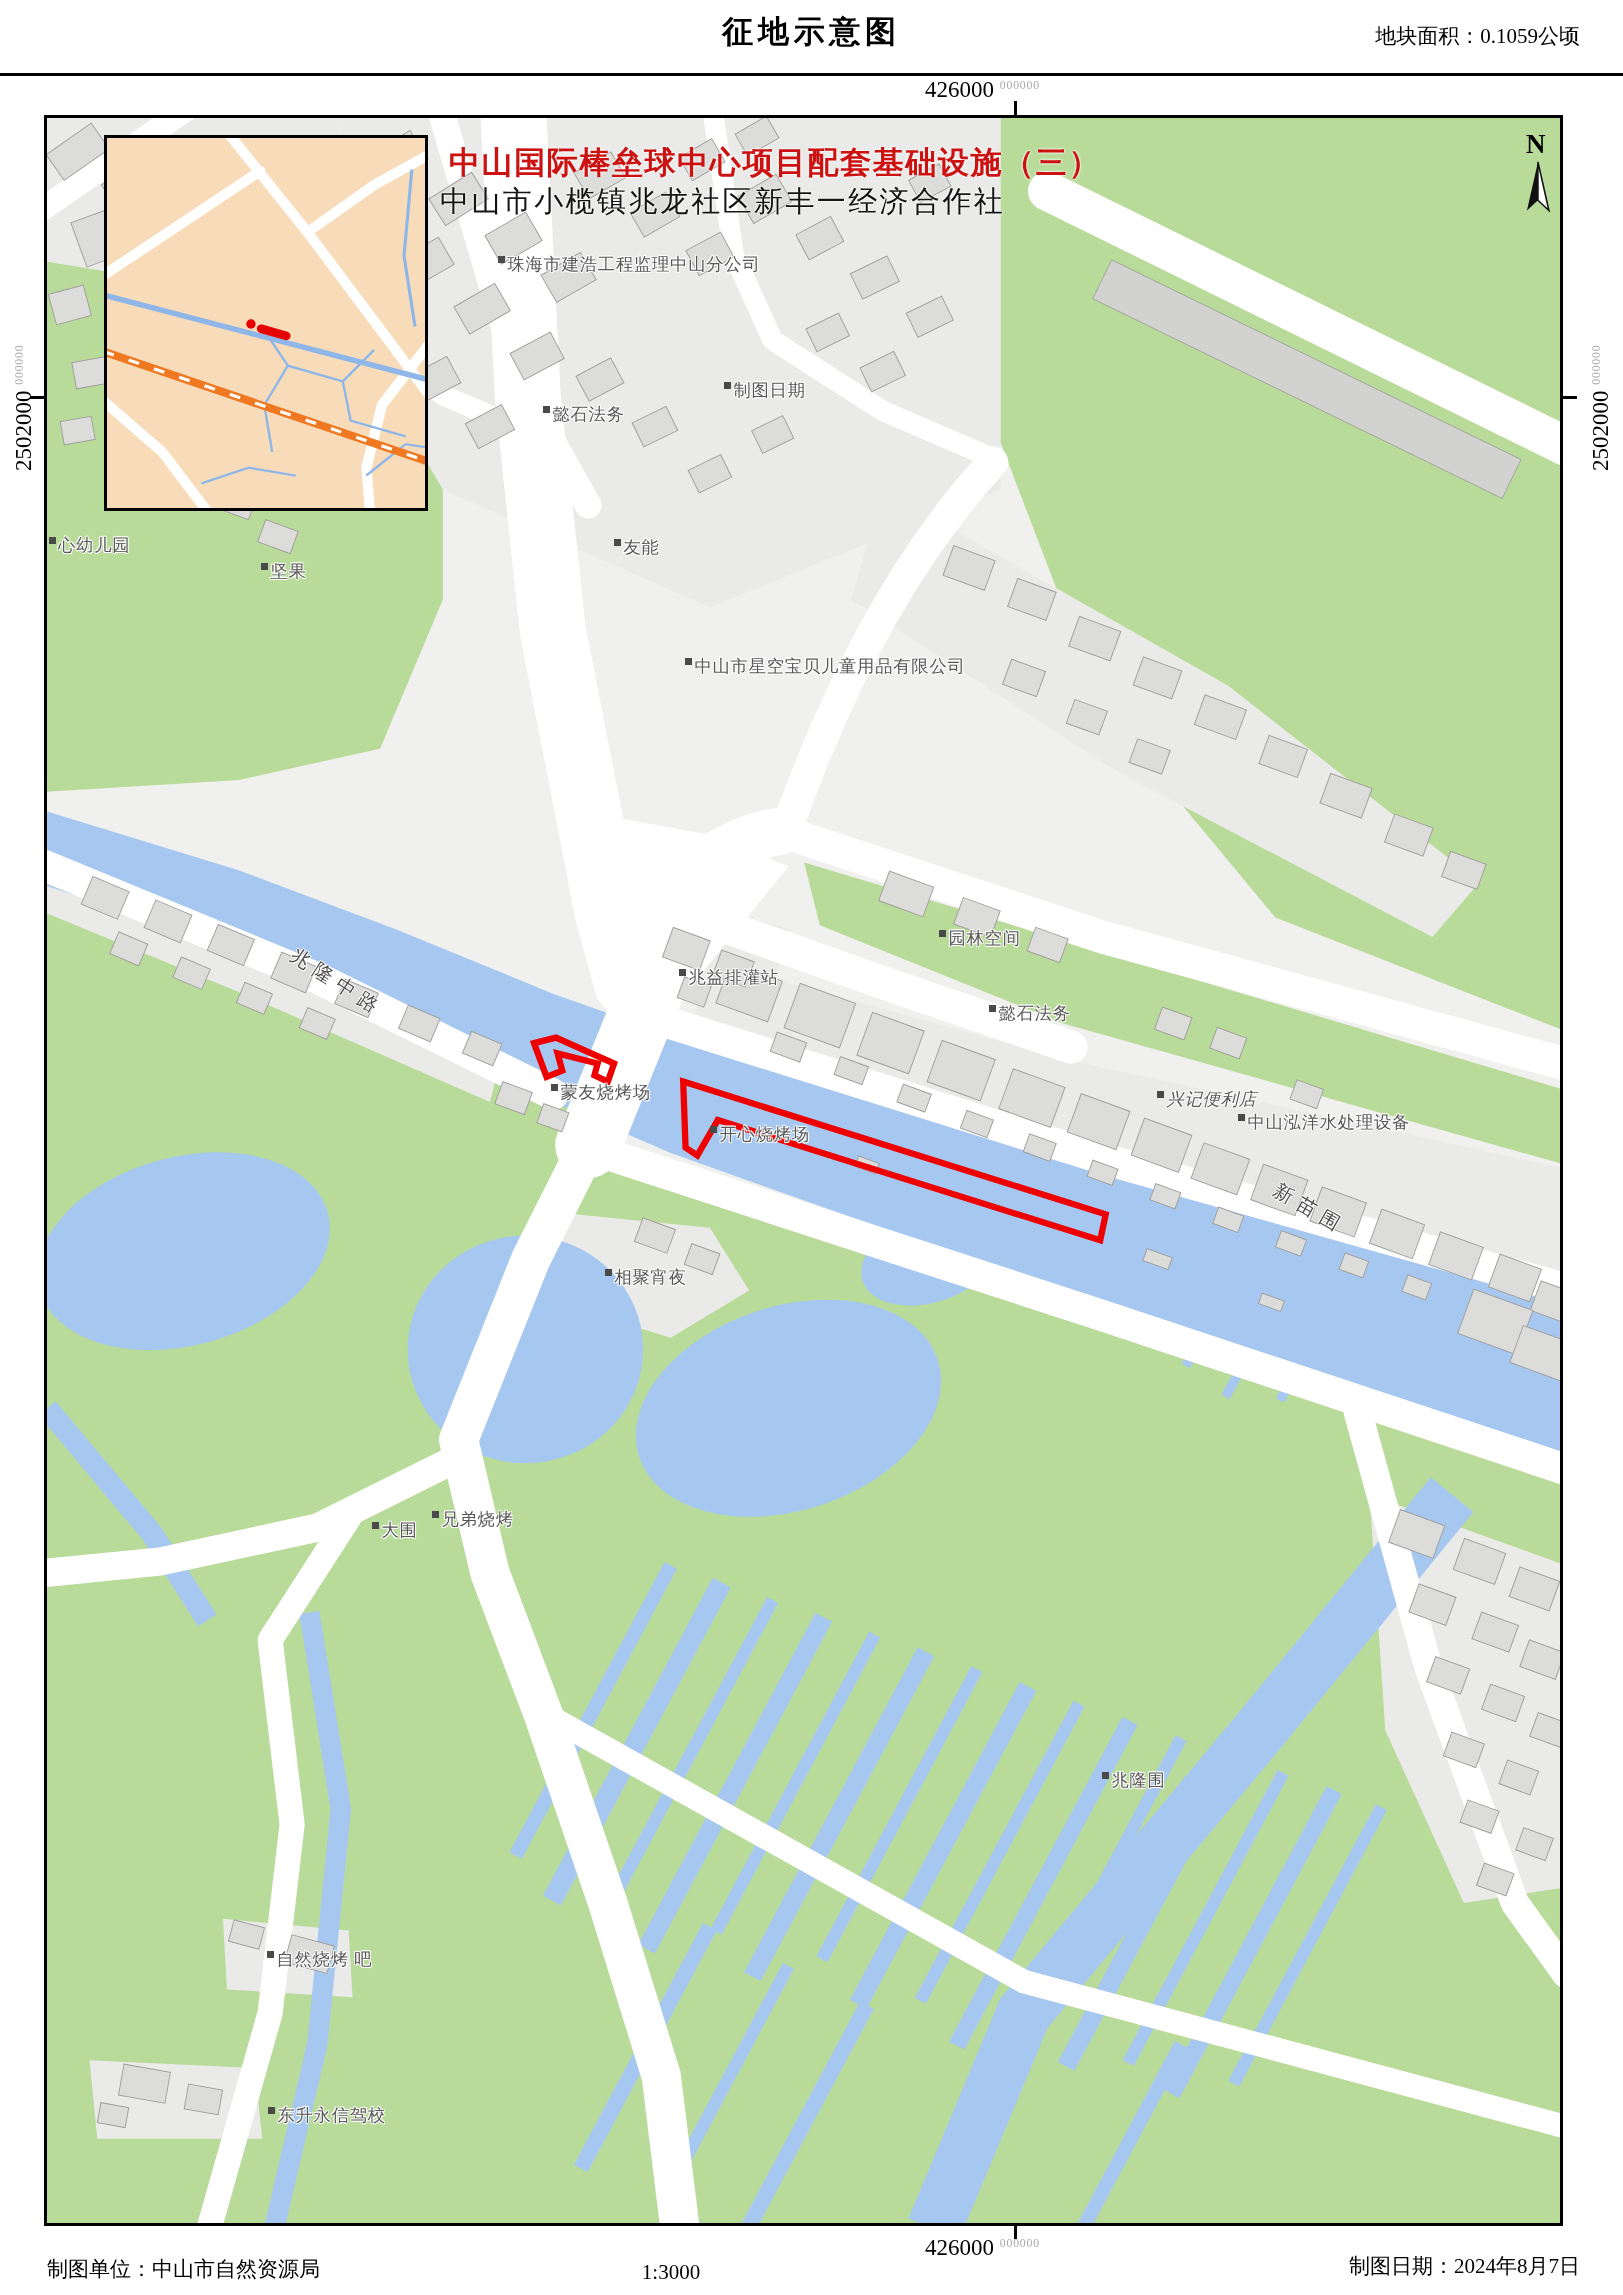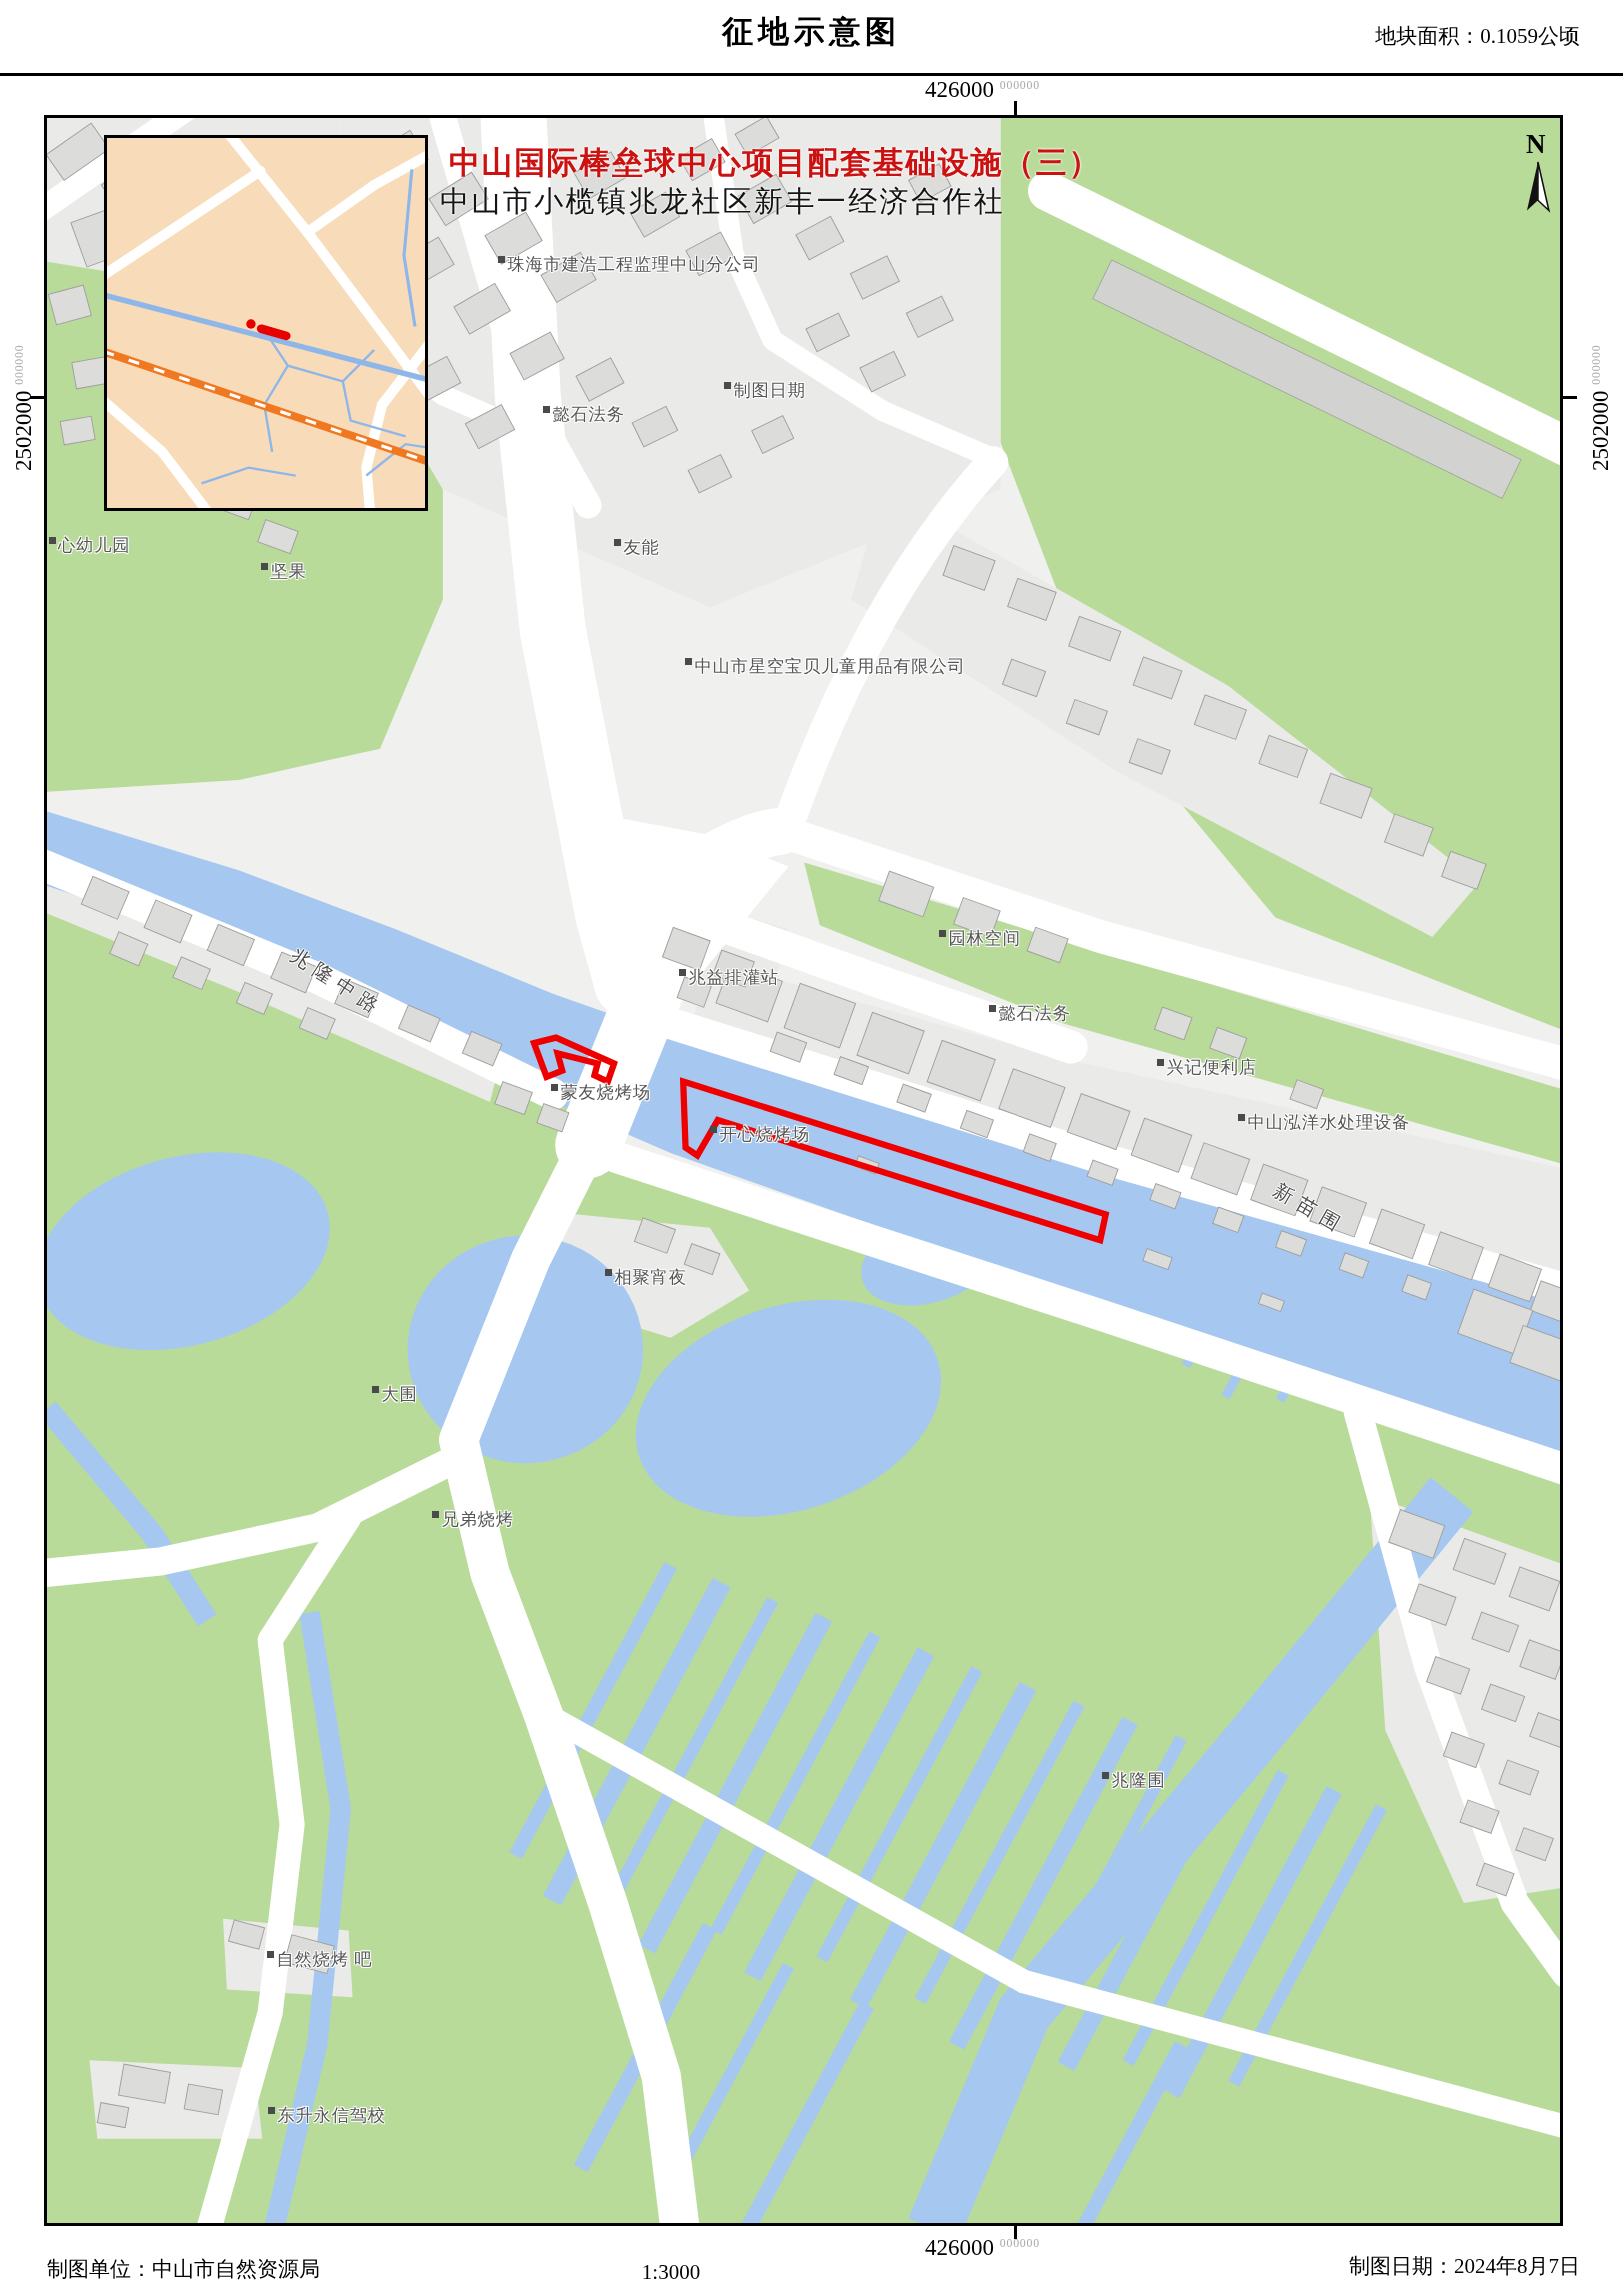--- a/index.html
+++ b/index.html
@@ -300,26 +300,26 @@
         <div class="poi" style="left: 451px; top: 134px;"><span class="m"></span><span>珠海市建浩工程监理中山分公司</span></div>
         <div class="poi" style="left: 496px; top: 284px;"><span class="m"></span><span>懿石法务</span></div>
         <div class="poi" style="left: 677px; top: 260px;"><span class="m"></span><span>制图日期</span></div>
         <div class="poi" style="left: 567px; top: 417px;"><span class="m"></span><span>友能</span></div>
         <div class="poi" style="left: 1.6px; top: 415px;"><span class="m"></span><span>心幼儿园</span></div>
         <div class="poi" style="left: 214px; top: 441px;"><span class="m"></span><span>坚果</span></div>
         <div class="poi" style="left: 638px; top: 536px;"><span class="m"></span><span>中山市星空宝贝儿童用品有限公司</span></div>
         <div class="poi" style="left: 892px; top: 808px;"><span class="m"></span><span>园林空间</span></div>
         <div class="poi" style="left: 632px; top: 847px;"><span class="m"></span><span>兆益排灌站</span></div>
         <div class="poi" style="left: 942px; top: 883px;"><span class="m"></span><span>懿石法务</span></div>
-        <div class="poi" style="left: 1110px; top: 937px;"><span class="m"></span><span>兴记便利店</span></div>
+        <div class="poi" style="left: 1110px; top: 969px; font-style: italic;"><span class="m"></span><span>兴记便利店</span></div>
         <div class="poi" style="left: 1191px; top: 992px;"><span class="m"></span><span>中山泓洋水处理设备</span></div>
         <div class="poi" style="left: 504px; top: 962px;"><span class="m"></span><span>蒙友烧烤场</span></div>
         <div class="poi" style="left: 663px; top: 1004px;"><span class="m"></span><span>开心烧烤场</span></div>
         <div class="poi" style="left: 558px; top: 1147px;"><span class="m"></span><span>相聚宵夜</span></div>
-        <div class="poi" style="left: 325px; top: 1264px; font-family: Liberation Mono, monospace;"><span class="m"></span><span>大围</span></div>
+        <div class="poi" style="left: 325px; top: 1400px; font-family: Liberation Mono, monospace;"><span class="m"></span><span>大围</span></div>
         <div class="poi" style="left: 385px; top: 1389px;"><span class="m"></span><span>兄弟烧烤</span></div>
         <div class="poi" style="left: 1055px; top: 1650px;"><span class="m"></span><span>兆隆围</span></div>
         <div class="poi" style="left: 220px; top: 1829px;"><span class="m"></span><span>自然烧烤 吧</span></div>
         <div class="poi" style="left: 221px; top: 1985px;"><span class="m"></span><span>东升永信驾校</span></div>
         <div class="roadlab" style="left: 253px; top: 824px; transform: rotate(33deg); transform-origin: left top;">兆隆中路</div>
         <div class="roadlab" style="left: 1235px; top: 1059px; transform: rotate(30deg); transform-origin: left top;">新苗围</div>
       </div>
 
     <div id="inset">
       <svg width="324" height="376" viewBox="0 0 412 479">

